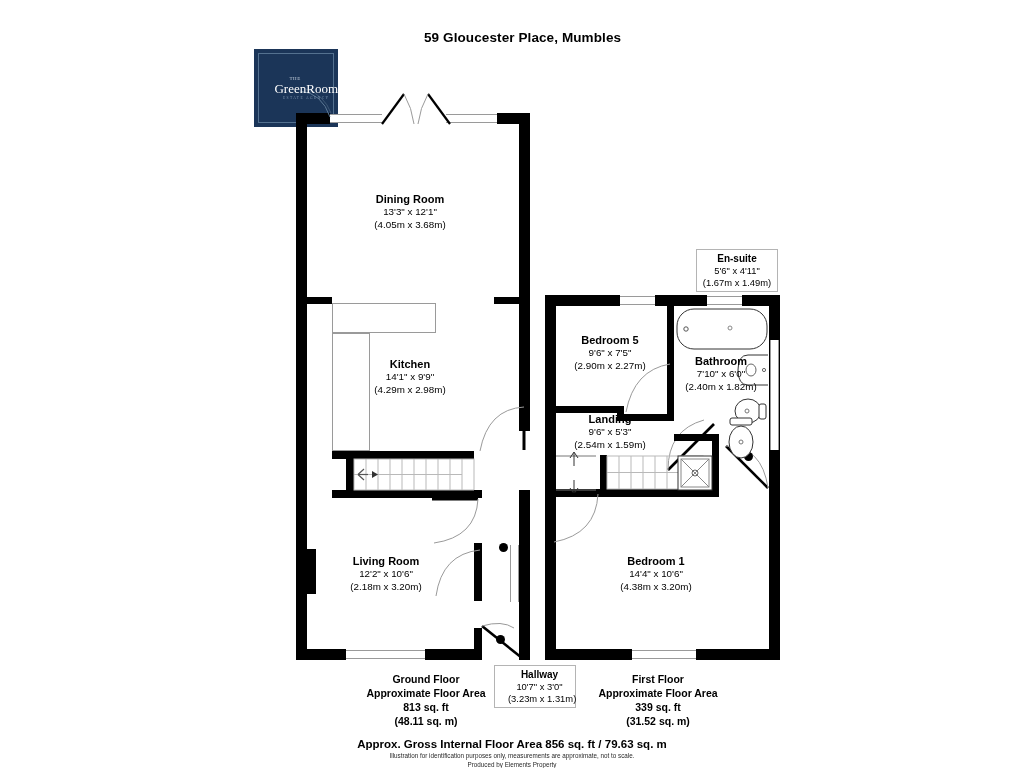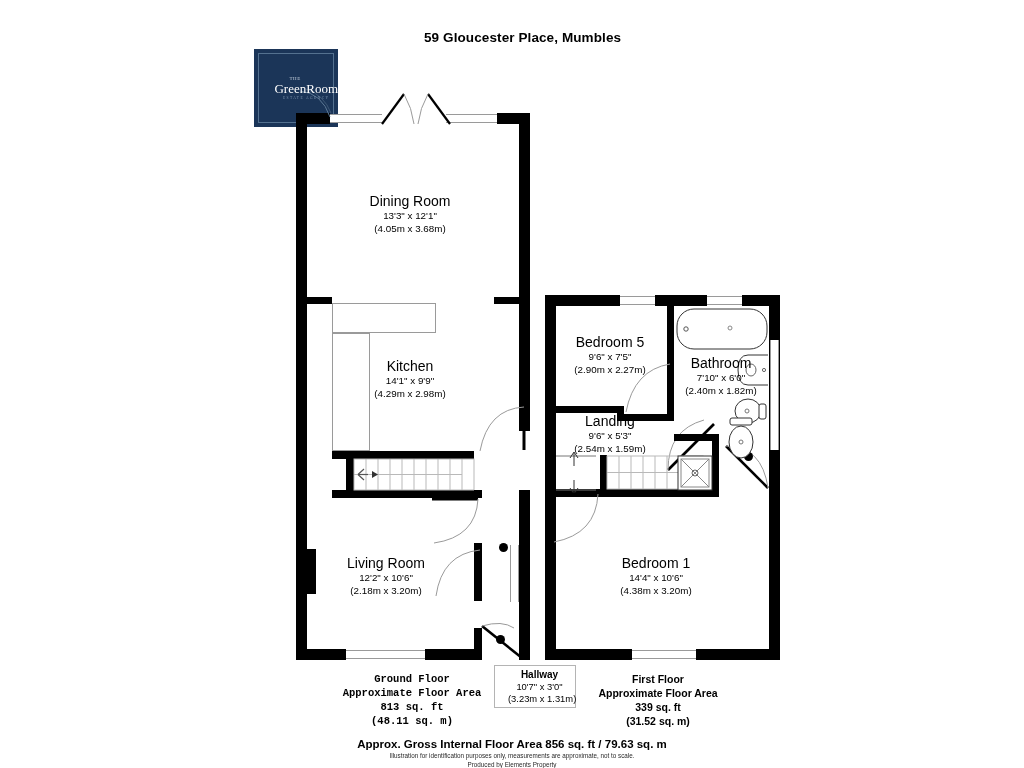--- a/index.html
+++ b/index.html
@@ -46,21 +46,21 @@
 
   
   .wall{position:absolute;background:#000;}
   .thin{position:absolute;border:1px solid #9a9a9a;box-sizing:border-box;background:transparent;}
   .win{position:absolute;background:#fff;border-top:1px solid #9a9a9a;border-bottom:1px solid #9a9a9a;box-sizing:border-box;}
   .winv{position:absolute;background:#fff;border-left:1px solid #9a9a9a;border-right:1px solid #9a9a9a;box-sizing:border-box;}
   .dot{position:absolute;width:9px;height:9px;border-radius:50%;background:#000;}
 
   
   .rlabel{position:absolute;text-align:center;line-height:1.30;white-space:nowrap;}
-  .rlabel .nm{font-size:14px;font-weight:normal;}
+  .rlabel .nm{font-size:11px;font-weight:bold;}
   .rlabel .d1{font-size:9.8px;}
   .rlabel .d2{font-size:9.8px;}
 
   
   .boxlabel{
     position:absolute;text-align:center;line-height:1.30;
     border:1px solid #b4b4b4;background:#fff;box-sizing:border-box;
     padding:2px 4px;white-space:nowrap;
   }
   .boxlabel .nm{font-size:10px;font-weight:bold;}
@@ -326,29 +326,34 @@
       <div class="d2">(2.54m x 1.59m)</div>
     </div>
 
     <div class="rlabel" style="left:586px;top:554px;width:140px;">
       <div class="nm">Bedroom 1</div>
       <div class="d1">14'4" x 10'6"</div>
       <div class="d2">(4.38m x 3.20m)</div>
     </div>
   </div>
 
+  <div class="boxlabel" style="left:696px;top:249px;width:82px;">
+    <div class="nm">En-suite</div>
+    <div class="d1">5'6" x 4'11"</div>
+    <div class="d2">(1.67m x 1.49m)</div>
+  </div>
 
 
   <div class="boxlabel" style="left:494px;top:665px;width:82px;padding-left:13px;">
     <div class="nm">Hallway</div>
     <div class="d1">10'7" x 3'0"</div>
     <div class="d2">(3.23m x 1.31m)</div>
   </div>
 
-  <div class="floorcap" style="left:330px;top:673px;width:164px;font-family:Liberation Mono, monospace;">
+  <div class="floorcap" style="left:344px;top:673px;width:164px;">
     <div>Ground Floor</div>
     <div>Approximate Floor Area</div>
     <div>813 sq. ft</div>
     <div>(48.11 sq. m)</div>
   </div>
 
   <div class="floorcap" style="left:576px;top:673px;width:164px;">
     <div>First Floor</div>
     <div>Approximate Floor Area</div>
     <div>339 sq. ft</div>

